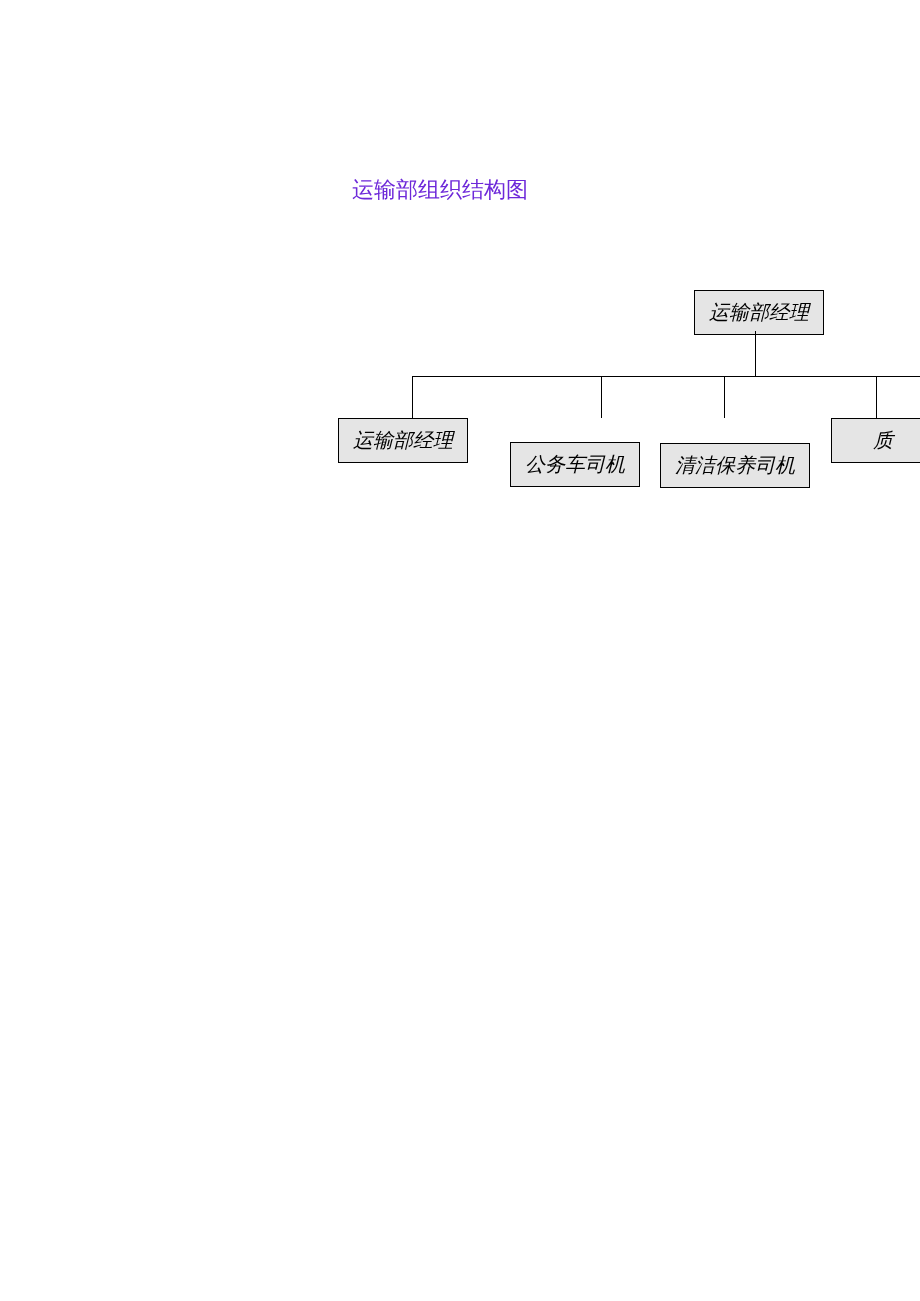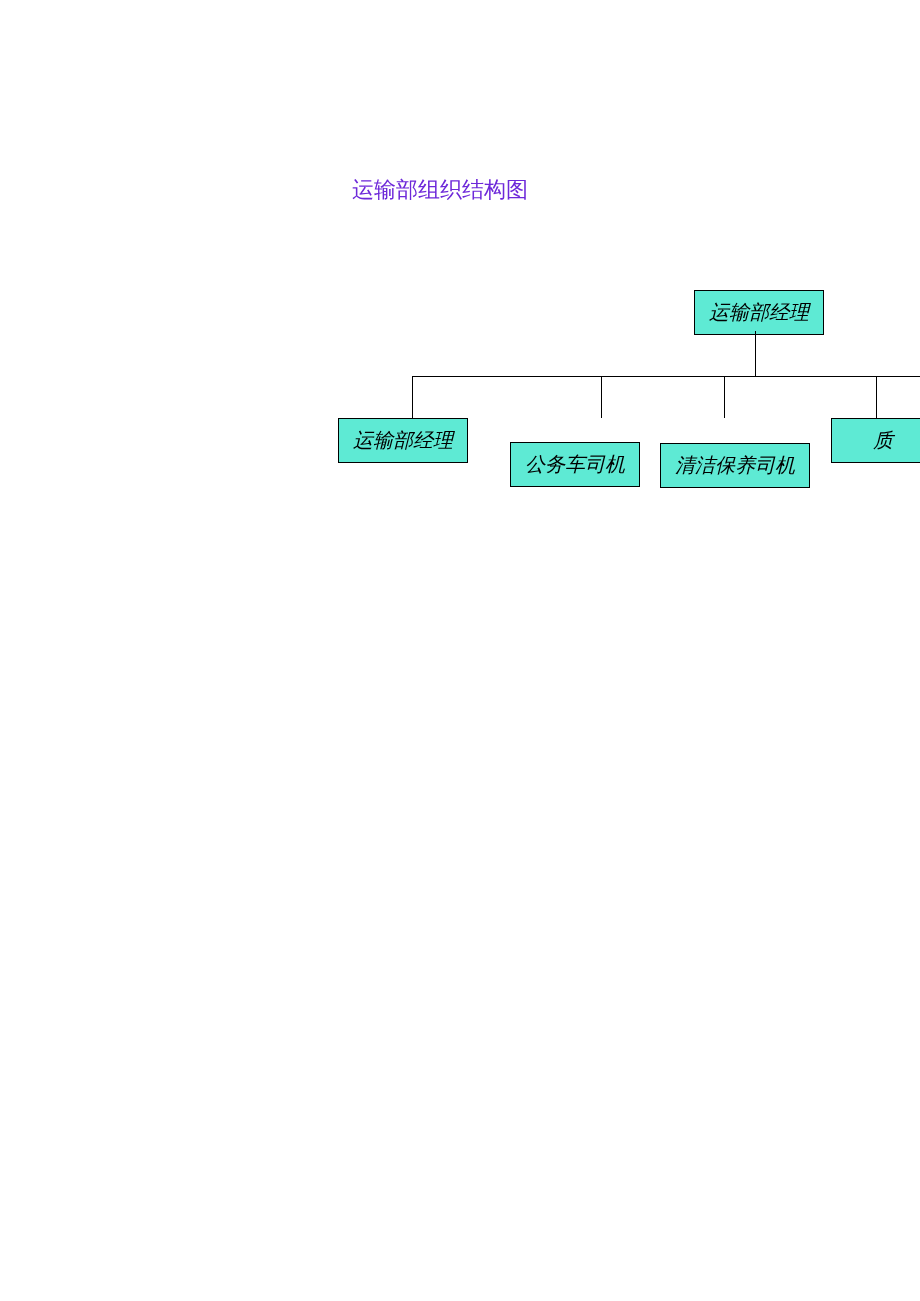--- a/index.html
+++ b/index.html
@@ -19,21 +19,21 @@
       left: 352px;
       top: 155px;
       font-size: 22px;
       color: #6d28d9;
       font-family: "SimSun", "宋体", serif;
       margin-top: 20px;
     }
     .node {
       position: absolute;
       border: 1px solid #000;
-      background: #5eead4;
+      background: #e5e5e5;
       padding: 8px 14px;
       font-size: 20px;
       color: #000;
       text-align: center;
       white-space: nowrap;
       font-style: italic;
       font-family: "KaiTi", "STKaiti", "楷体", serif;
     }
     .node-manager {
       left: 694px;

